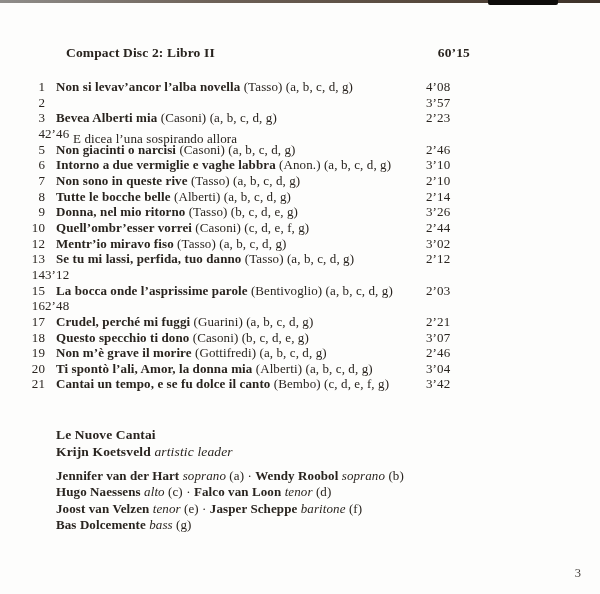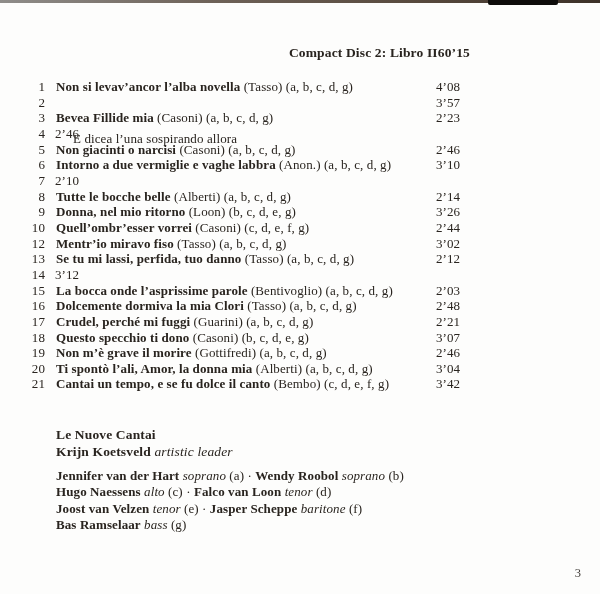--- a/index.html
+++ b/index.html
@@ -25,32 +25,32 @@
   }
   .header {
     position: absolute; top: 45px; left: 30px;
     width: 440px;
     display: flex;
     font-weight: bold;
     font-size: 13.5px;
     line-height: 16px;
     letter-spacing: 0.15px;
   }
-  .header-title { margin-left: 26px; flex: 1; text-align: right; }
+  .header-title { margin-left: 36px; flex: 1; }
   .tracks {
     position: absolute; top: 79px; left: 30px;
     width: 440px;
     font-size: 13px;
     letter-spacing: 0.1px;
   }
   .track-row { display: flex; height: 15.66px; line-height: 15.66px; }
   .track-num { flex: none; width: 15px; text-align: right; }
   .track-main { flex: 1; padding-left: 11px; white-space: nowrap; }
   .track-main.indent { padding-left: 28px; margin-top: 36px; }
-  .track-dur { flex: none; width: 44px; text-align: center; }
+  .track-dur { flex: none; width: 44px; text-align: left; }
   .b { font-weight: bold; }
   .i { font-style: italic; }
   .ensemble {
     position: absolute; top: 427px; left: 56px;
     font-size: 13.5px;
     line-height: 16.8px;
     letter-spacing: 0.15px;
   }
   .performers {
     position: absolute; top: 468px; left: 56px;
@@ -82,49 +82,50 @@
         <div class="track-main"><span class="b">Non si levav’ancor l’alba novella</span><span> (Tasso) (a, b, c, d, g)</span></div>
         <div class="track-dur">4’08</div>
       </div>
       <div class="track-row">
         <div class="track-num">2</div>
         <div class="track-main indent"><span>E dicea l’una sospirando allora</span></div>
         <div class="track-dur">3’57</div>
       </div>
       <div class="track-row">
         <div class="track-num">3</div>
-        <div class="track-main"><span class="b">Bevea Fillide mia</span><span> (Casoni) (a, b, c, d, g)</span></div>
+        <div class="track-main"><span class="b">Bevea Alberti mia</span><span> (Casoni) (a, b, c, d, g)</span></div>
         <div class="track-dur">2’23</div>
       </div>
       <div class="track-row">
         <div class="track-num">4</div>
         <div class="track-dur">2’46</div>
       </div>
       <div class="track-row">
         <div class="track-num">5</div>
         <div class="track-main"><span class="b">Non giacinti o narcisi</span><span> (Casoni) (a, b, c, d, g)</span></div>
         <div class="track-dur">2’46</div>
       </div>
       <div class="track-row">
         <div class="track-num">6</div>
         <div class="track-main"><span class="b">Intorno a due vermiglie e vaghe labbra</span><span> (Anon.) (a, b, c, d, g)</span></div>
         <div class="track-dur">3’10</div>
       </div>
       <div class="track-row">
         <div class="track-num">7</div>
+        <div class="track-main"><span class="b">Non sono in queste rive</span><span> (Tasso) (a, b, c, d, g)</span></div>
         <div class="track-dur">2’10</div>
       </div>
       <div class="track-row">
         <div class="track-num">8</div>
         <div class="track-main"><span class="b">Tutte le bocche belle</span><span> (Alberti) (a, b, c, d, g)</span></div>
         <div class="track-dur">2’14</div>
       </div>
       <div class="track-row">
         <div class="track-num">9</div>
-        <div class="track-main"><span class="b">Donna, nel mio ritorno</span><span> (Loon) (b, c, d, e, g)</span></div>
+        <div class="track-main"><span class="b">Donna, nel mio ritorno</span><span> (Tasso) (b, c, d, e, g)</span></div>
         <div class="track-dur">3’26</div>
       </div>
       <div class="track-row">
         <div class="track-num">10</div>
         <div class="track-main"><span class="b">Quell’ombr’esser vorrei</span><span> (Casoni) (c, d, e, f, g)</span></div>
         <div class="track-dur">2’44</div>
       </div>
       <div class="track-row">
         <div class="track-num">12</div>
         <div class="track-main"><span class="b">Mentr’io miravo fiso</span><span> (Tasso) (a, b, c, d, g)</span></div>
@@ -139,21 +140,20 @@
         <div class="track-num">14</div>
         <div class="track-dur">3’12</div>
       </div>
       <div class="track-row">
         <div class="track-num">15</div>
         <div class="track-main"><span class="b">La bocca onde l’asprissime parole</span><span> (Bentivoglio) (a, b, c, d, g)</span></div>
         <div class="track-dur">2’03</div>
       </div>
       <div class="track-row">
         <div class="track-num">16</div>
-        <div class="track-main"><span class="b">Dolcemente dormiva la mia Clori</span><span> (Tasso) (a, b, c, d, g)</span></div>
         <div class="track-dur">2’48</div>
       </div>
       <div class="track-row">
         <div class="track-num">17</div>
         <div class="track-main"><span class="b">Crudel, perché mi fuggi</span><span> (Guarini) (a, b, c, d, g)</span></div>
         <div class="track-dur">2’21</div>
       </div>
       <div class="track-row">
         <div class="track-num">18</div>
         <div class="track-main"><span class="b">Questo specchio ti dono</span><span> (Casoni) (b, c, d, e, g)</span></div>
@@ -178,17 +178,17 @@
 
   <div class="ensemble">
       <div class="line"><span class="b">Le Nuove Cantai</span></div>
       <div class="line"><span class="b">Krijn Koetsveld</span><span class="i"> artistic leader</span></div>
     </div>
 
   <div class="performers">
       <div class="line"><span class="b">Jennifer van der Hart</span><span class="i"> soprano</span><span> (a) · </span><span class="b">Wendy Roobol</span><span class="i"> soprano</span><span> (b)</span></div>
       <div class="line"><span class="b">Hugo Naessens</span><span class="i"> alto</span><span> (c) · </span><span class="b">Falco van Loon</span><span class="i"> tenor</span><span> (d)</span></div>
       <div class="line"><span class="b">Joost van Velzen</span><span class="i"> tenor</span><span> (e) · </span><span class="b">Jasper Scheppe</span><span class="i"> baritone</span><span> (f)</span></div>
-      <div class="line"><span class="b">Bas Ramselaar</span><span class="i"> bass</span><span> (g)</span></div>
+      <div class="line"><span class="b">Bas Dolcemente</span><span class="i"> bass</span><span> (g)</span></div>
     </div>
 
   <div class="page-num">3</div>
 </div>
 
 </body></html>

